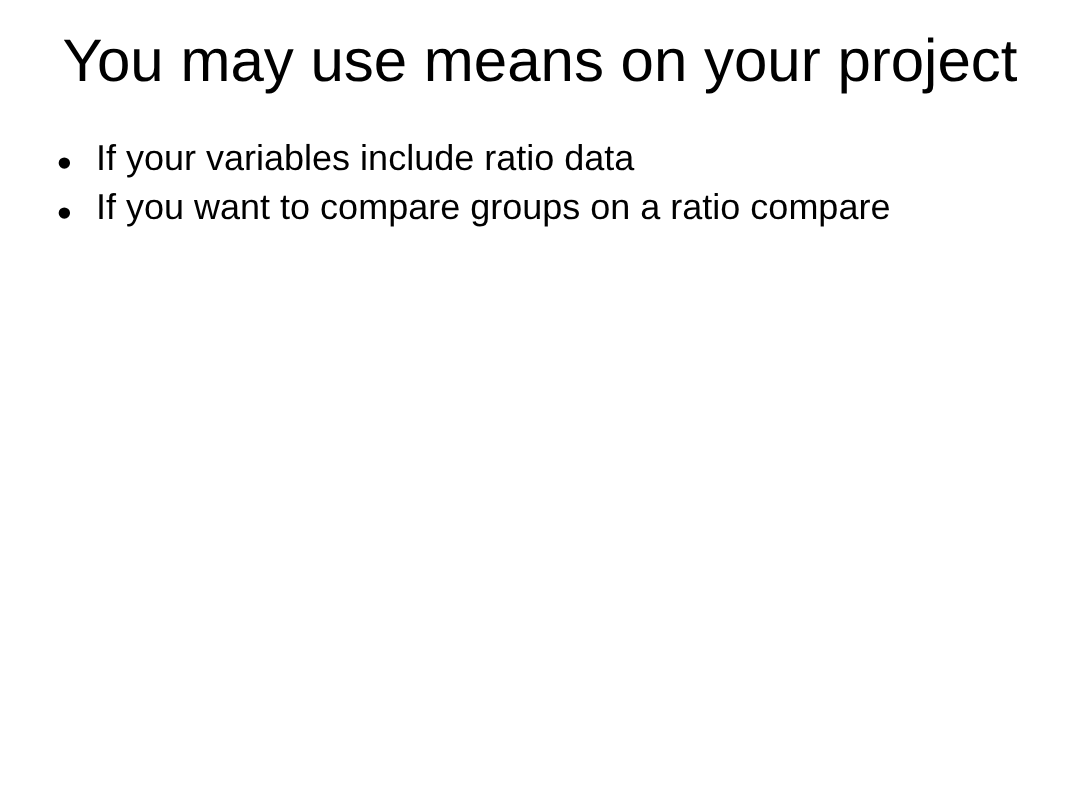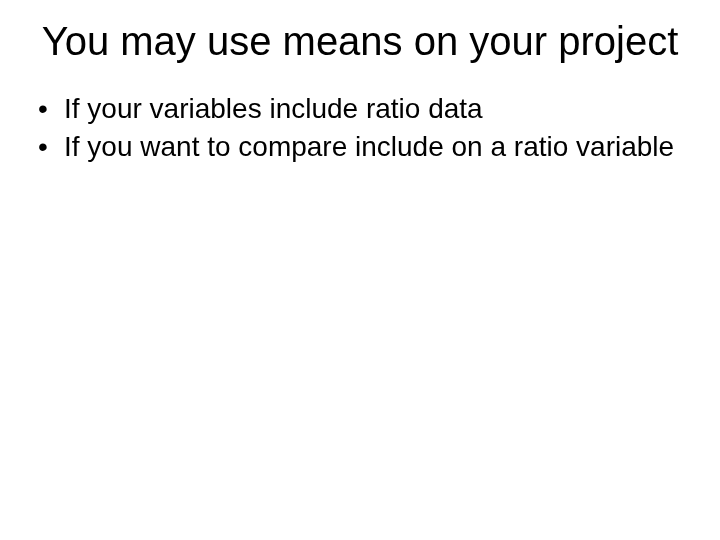--- a/index.html
+++ b/index.html
@@ -21,21 +21,21 @@
     font-size: 40px;
     line-height: 1.15;
     text-align: center;
     margin: 0 0 28px 0;
     font-weight: normal;
   }
   ul.bullets {
     list-style: none;
     margin: 0;
     padding: 0;
-    font-size: 28px;
+    font-size: 24px;
     line-height: 1.2;
   }
   ul.bullets li {
     position: relative;
     padding-left: 28px;
     margin-bottom: 4px;
   }
   ul.bullets li::before {
     content: "•";
     position: absolute;
@@ -45,15 +45,15 @@
     line-height: 1.2;
   }
 </style>
 </head>
 <body>
 
 <div class="slide">
   <h1 class="title">You may use means on your project</h1>
   <ul class="bullets">
     <li>If your variables include ratio data</li>
-    <li>If you want to compare include on a ratio variable</li>
+    <li>If you want to compare groups on a ratio compare</li>
   </ul>
 </div>
 
 </body></html>

